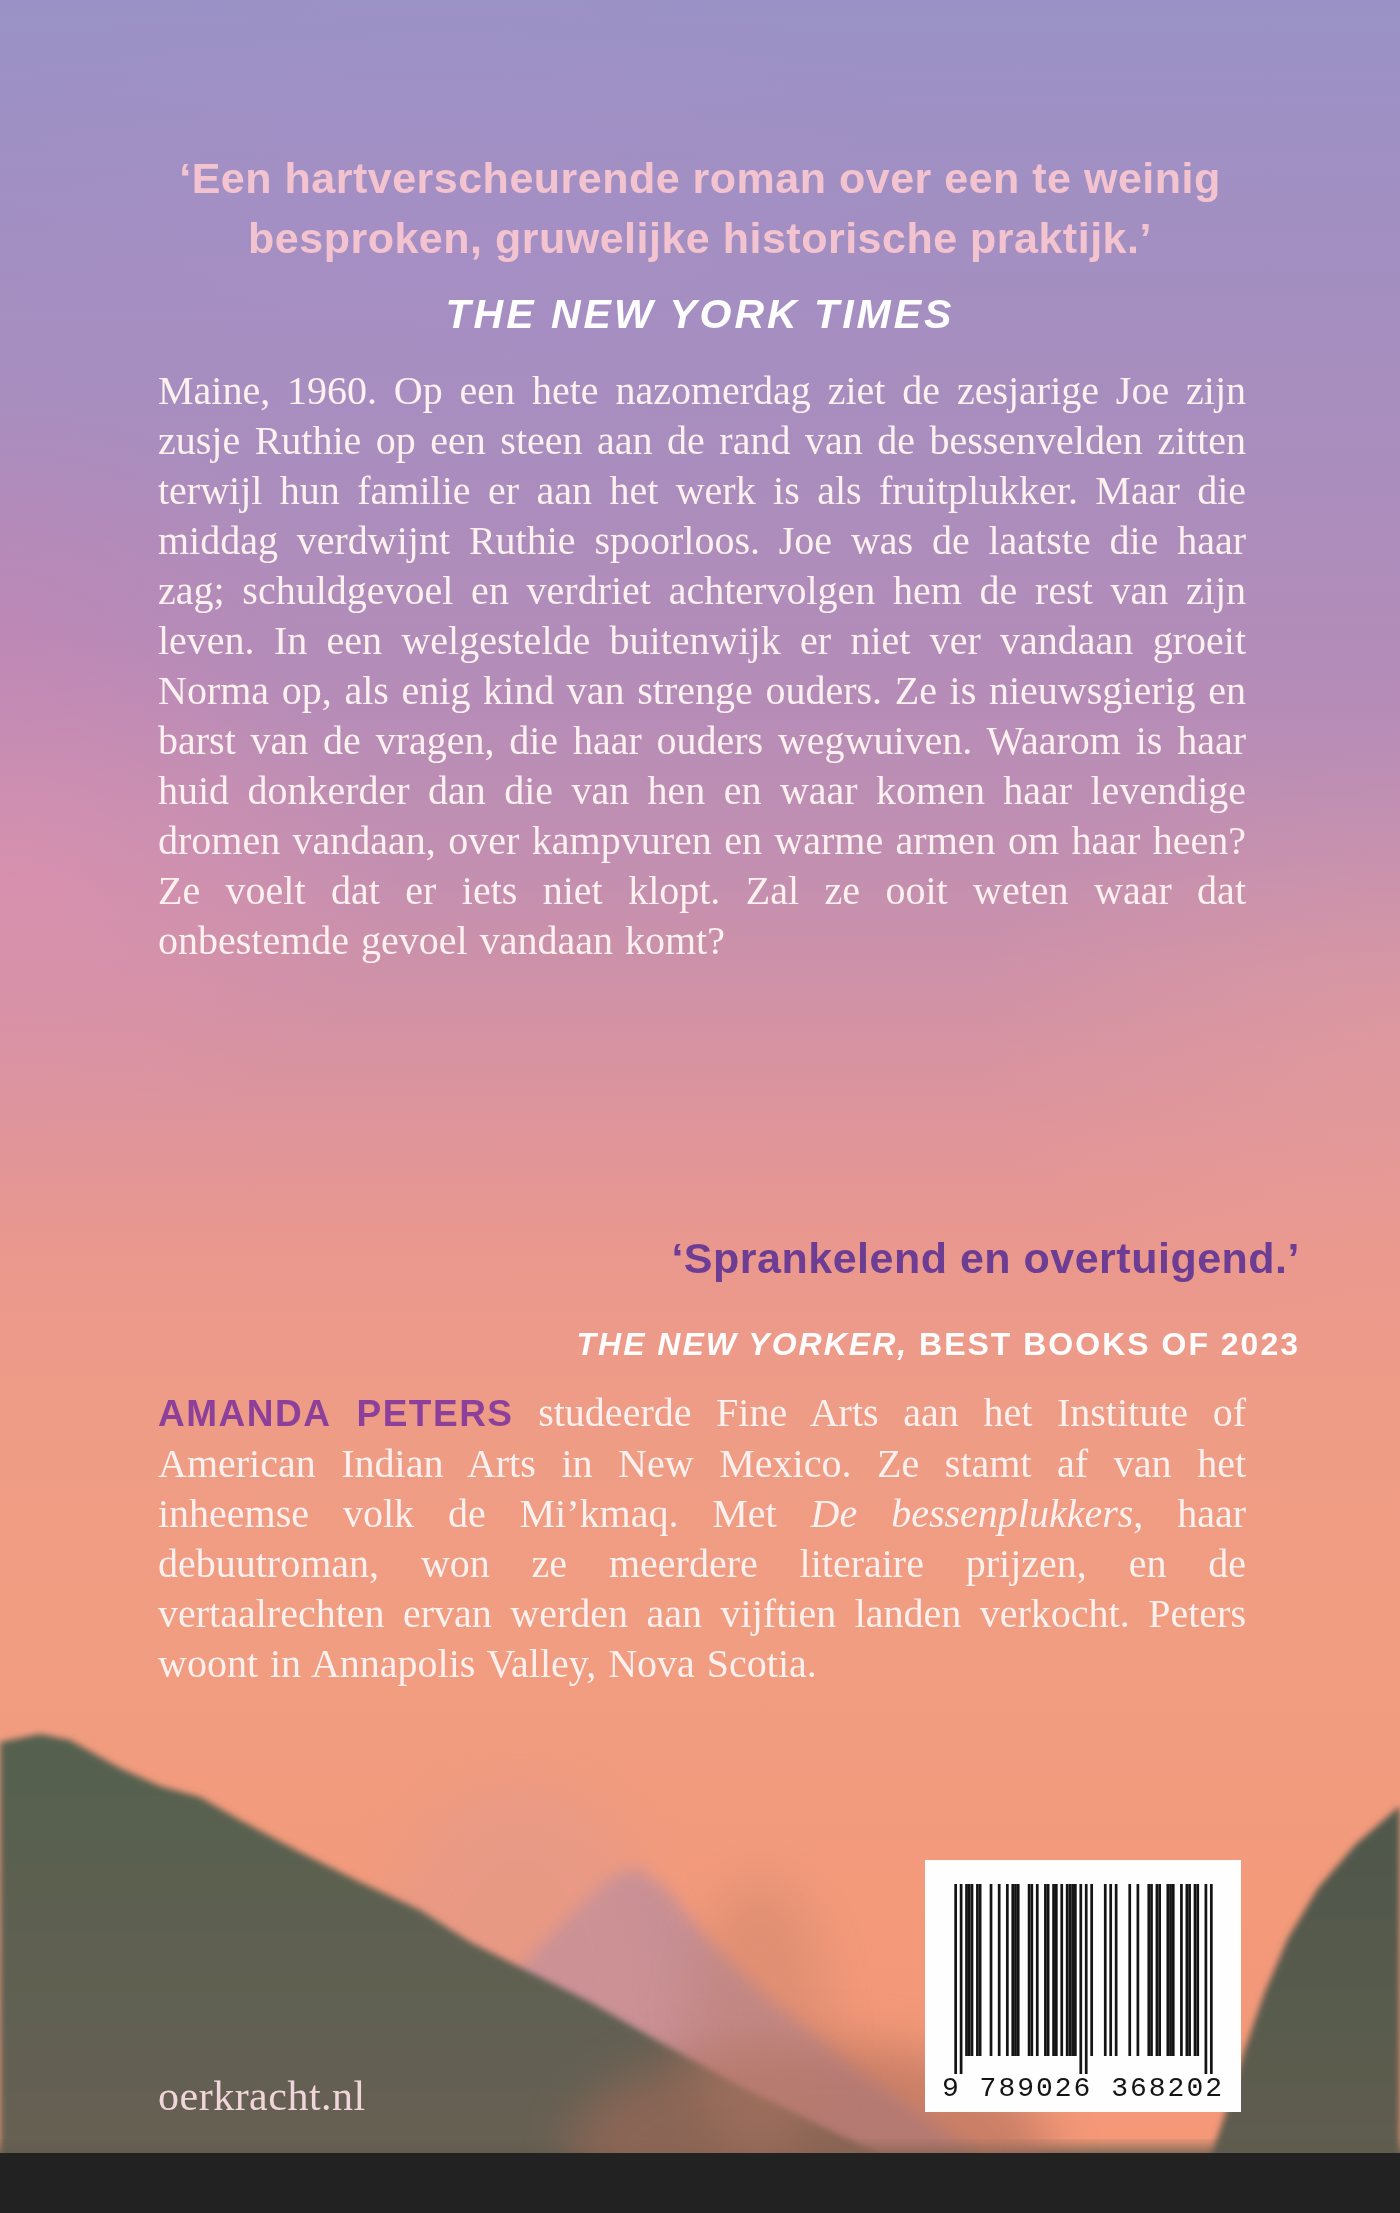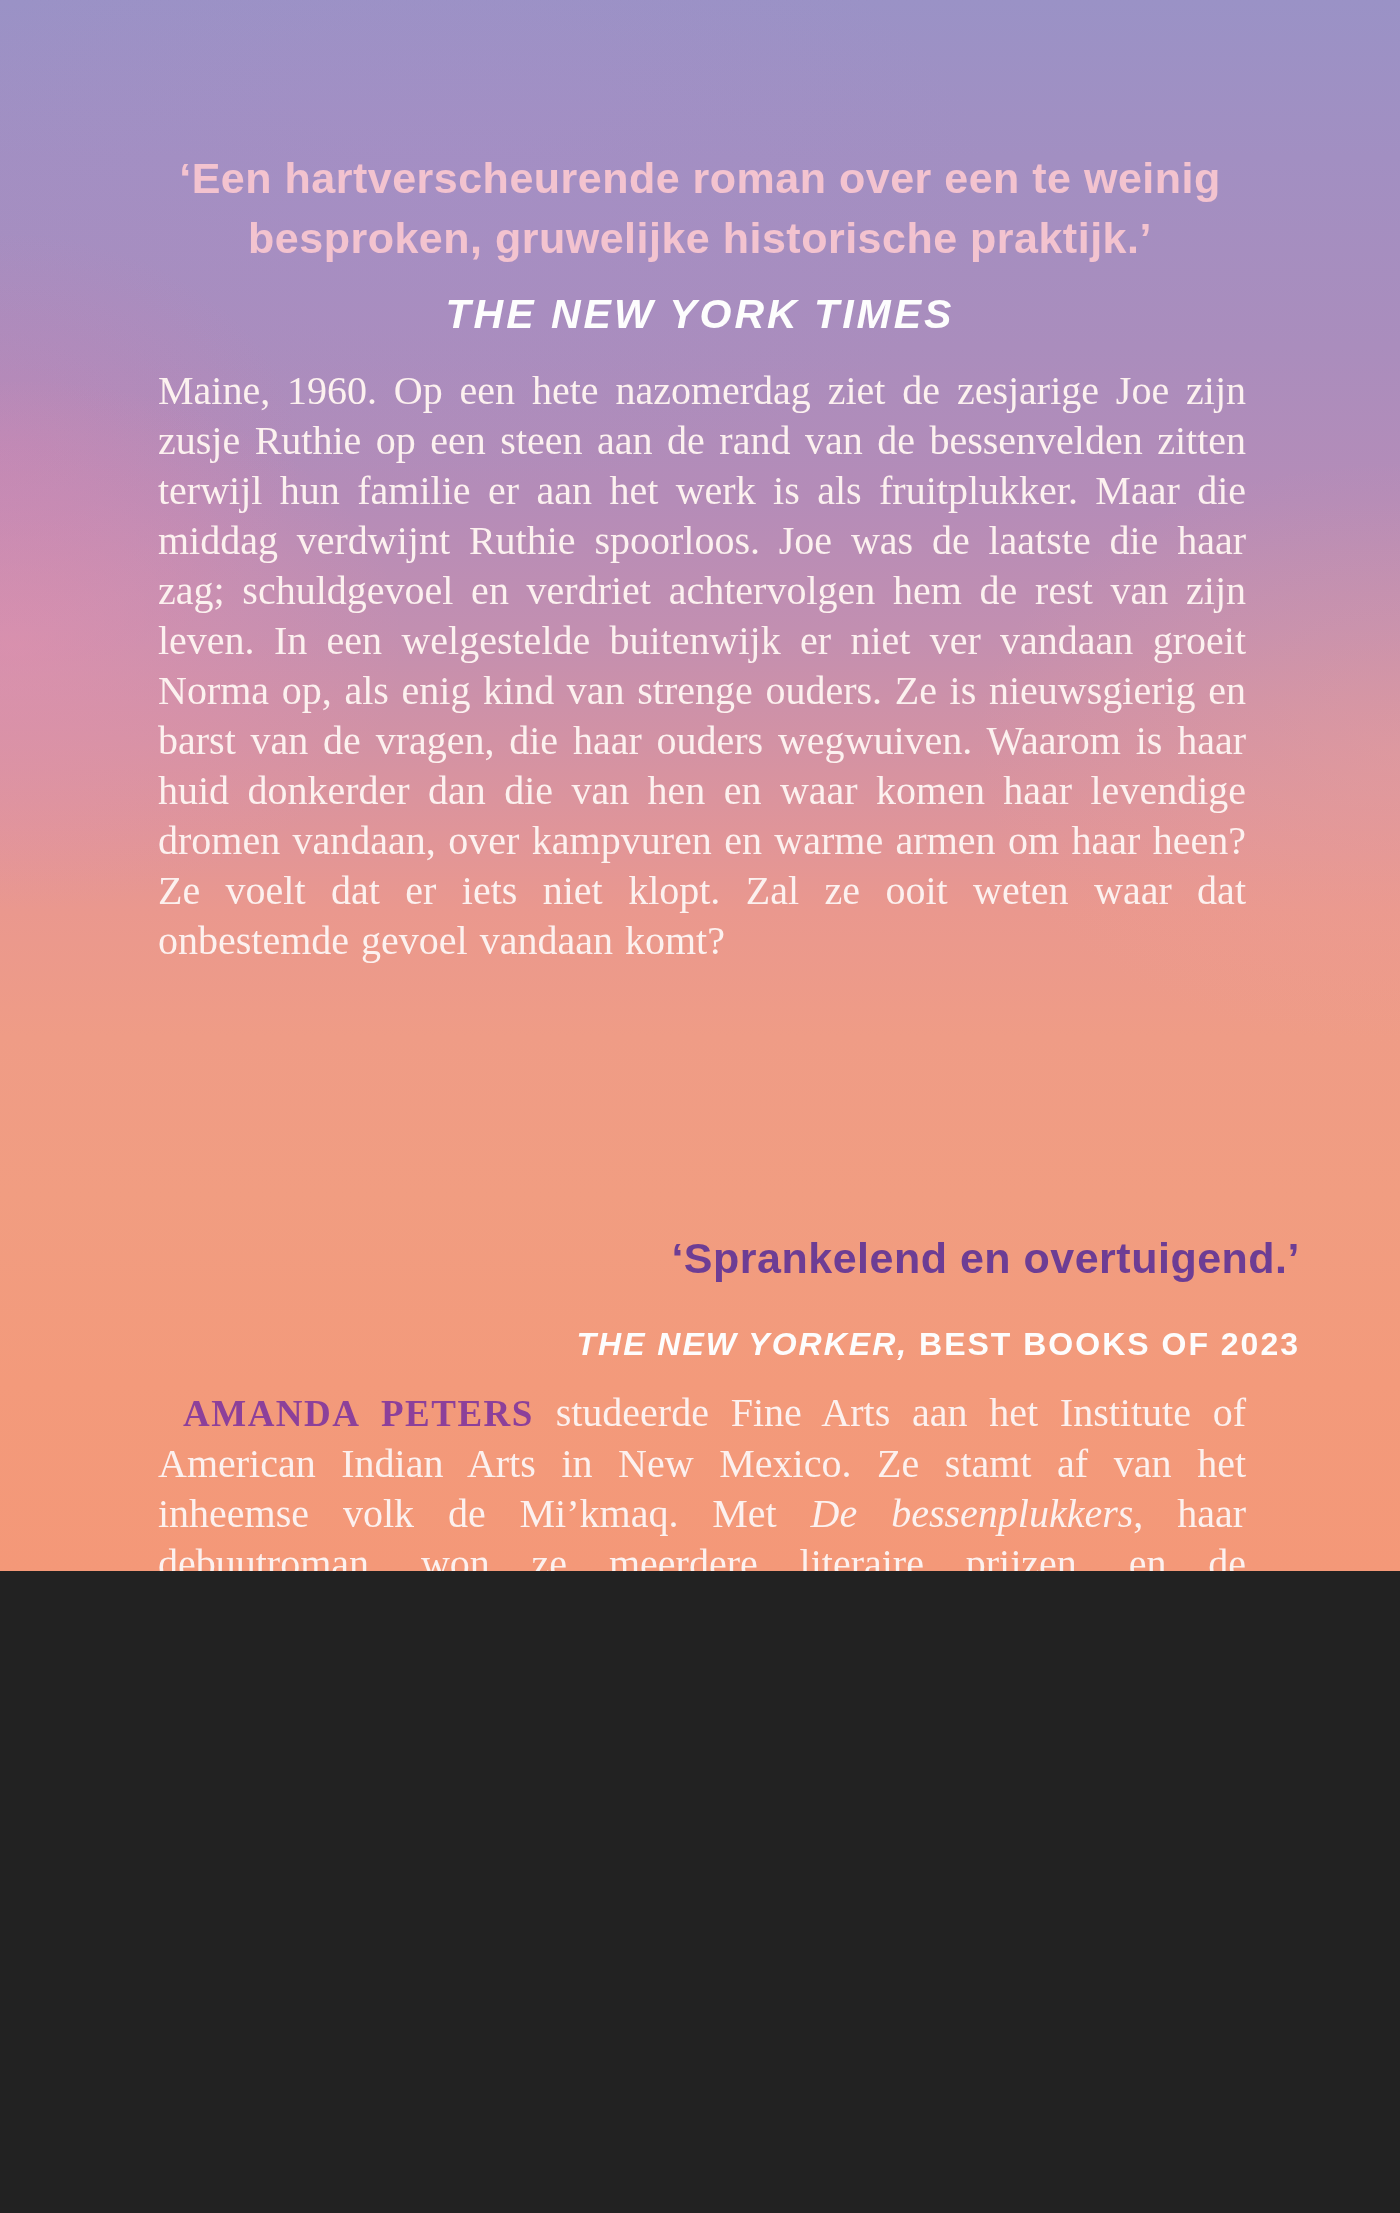--- a/index.html
+++ b/index.html
@@ -1,18 +1,18 @@
 <!DOCTYPE html>
 <html><head>
 <meta charset="utf-8">
 <style>
   html,body{margin:0;padding:0;background:#222;}
   .cover{
     position:relative;
-    width:1400px;height:1571px;
+    width:1400px;height:2153px;
     overflow:hidden;
     font-family:"Liberation Serif",serif;
     background:
       radial-gradient(560px 380px at 1% 41%,  rgba(235,146,172,.50), rgba(235,146,172,0) 70%),
       radial-gradient(430px 320px at 0% 29%,  rgba(208,128,176,.35), rgba(208,128,176,0) 70%),
       radial-gradient(760px 420px at 32% 12%, rgba(168,142,200,.35), rgba(168,142,200,0) 72%),
       radial-gradient(620px 420px at 100% 48%,rgba(242,166,150,.30), rgba(242,166,150,0) 70%),
       linear-gradient(180deg,
         #9a92c6 0%, #a28fc2 10%, #aa8dbd 22%, #b58cb8 32%,
         #c28fb1 40%, #d292a5 47%, #e09599 53%, #ea988e 58%,
@@ -47,24 +47,23 @@
     font-family:"Liberation Sans",sans-serif;
     font-weight:bold;font-size:43px;line-height:56px;
     color:#6d3d94;letter-spacing:.5px;
   }
   .quote-mid .src{
     margin-top:30px;color:#fdfdfd;font-size:32px;letter-spacing:2px;
   }
   .quote-mid .src .it{font-style:italic;}
 
   .author-name{
-    font-family:Liberation Serif, serif;
+    font-family:Liberation Sans, sans-serif;
     font-weight:bold;font-size:37px;letter-spacing:1.5px;
     color:#8c409a;
-    margin-left:25px;
   }
   .book-title{font-style:italic;}
 
   .website{
     position:absolute;left:158px;top:2072px;
     font-size:42px;color:#f0d6da;letter-spacing:.5px;
   }
 
   .barcode-box{
     position:absolute;left:925px;top:1860px;width:316px;height:252px;

